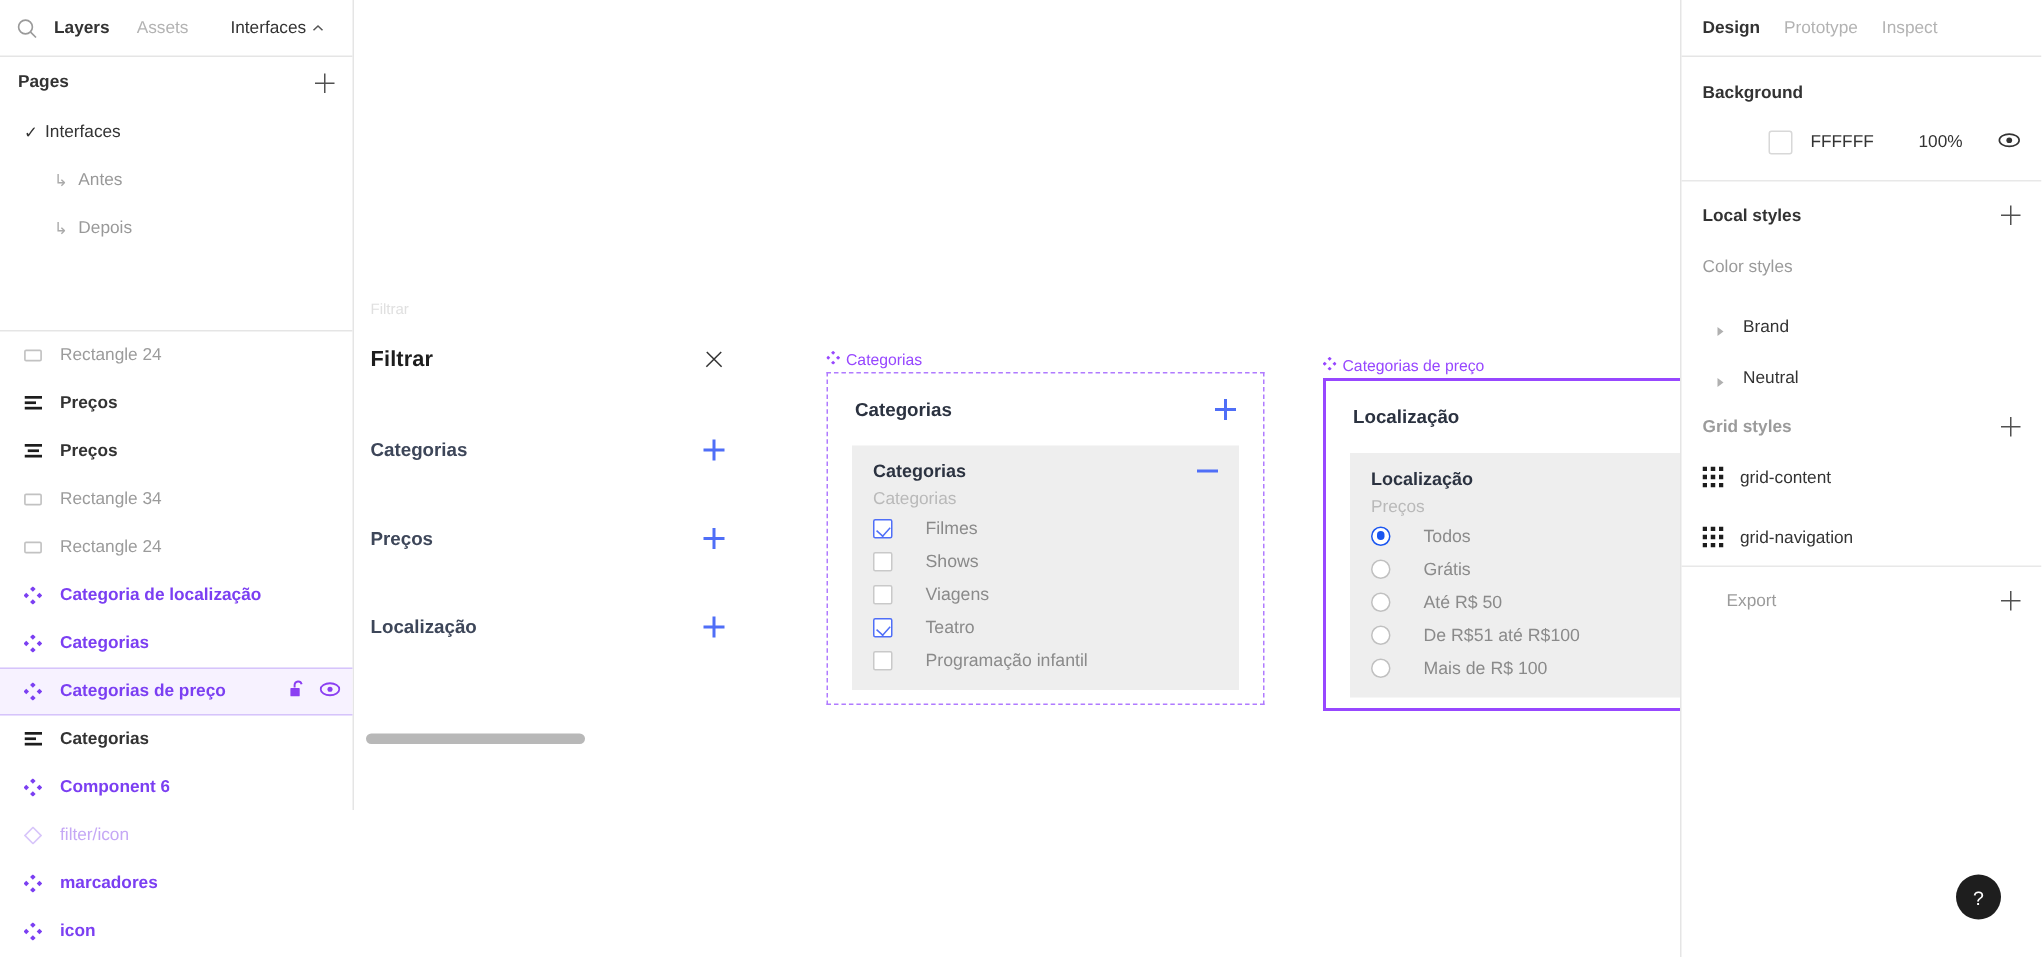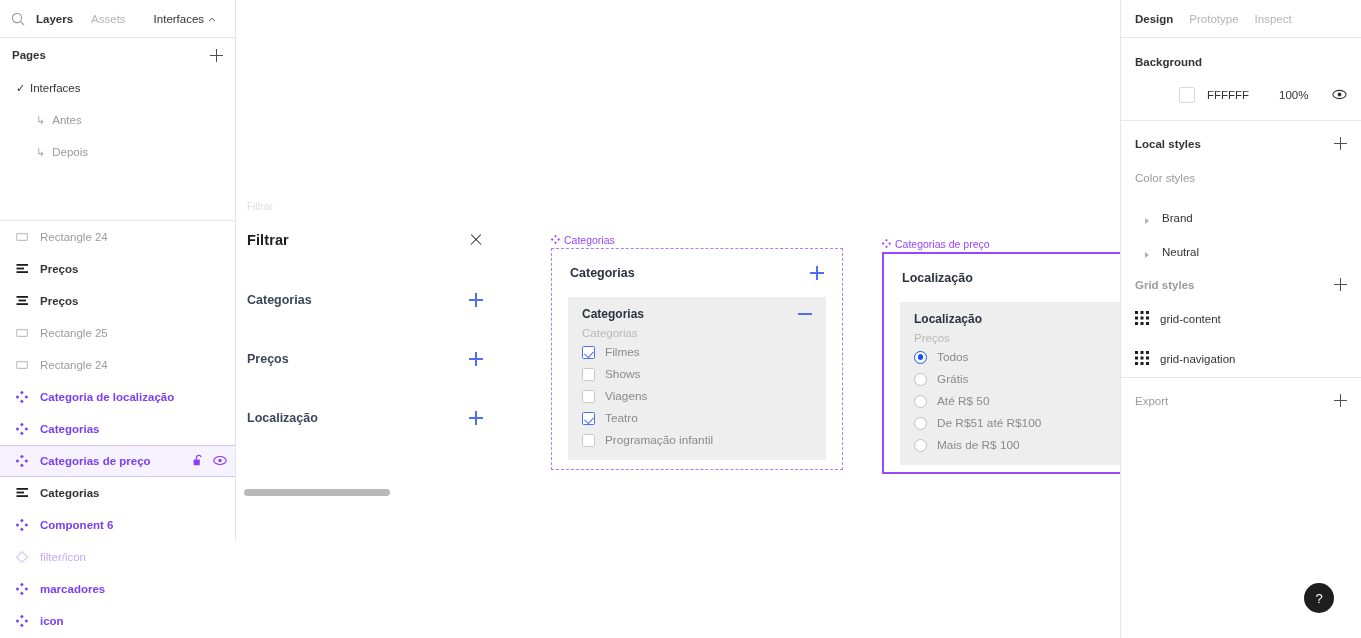--- a/index.html
+++ b/index.html
@@ -143,21 +143,21 @@
     display: flex; align-items: center; justify-content: space-between;
     padding: 0 14px; margin-bottom: 6px;
   }
   .sub-head .sb-title { font-size: 12px; font-weight: bold; color: #2b3240; }
   .group-label { font-size: 11.5px; color: #b9b9b9; padding-left: 14px; margin-bottom: 2px;}
 
   .opt-row {
     display: flex; align-items: center; height: 22px; padding-left: 14px;
     font-size: 11.8px; color: #8a8a8a;
   }
-  .opt-row .opt-label { margin-left: 10px; }
+  .opt-row .opt-label { margin-left: 22px; }
 
   .cbox {
     width: 13px; height: 13px; border: 1.3px solid #c9c9c9;
     background: #ffffff; border-radius: 1.5px; flex: 0 0 13px;
     position: relative;
   }
   .cbox.checked { border-color: #4f6ef7; }
   .cbox.checked::after {
     content: ""; position: absolute;
     left: 3px; top: 2px; width: 4.5px; height: 7px;
@@ -311,21 +311,21 @@
         </span>
         <span class="l-label">Preços</span>
       </div>
 
       <div class="layer-row grey">
         <span class="l-ico">
           <svg width="12" height="10" viewBox="0 0 12 10">
               <rect x="0.6" y="1.6" width="10.8" height="6.8" rx="0.8" stroke="#c2c2c2" stroke-width="1.1" fill="none"></rect>
             </svg>
         </span>
-        <span class="l-label">Rectangle 25</span>
+        <span class="l-label">Rectangle 34</span>
       </div>
 
       <div class="layer-row grey">
         <span class="l-ico">
           <svg width="12" height="10" viewBox="0 0 12 10">
               <rect x="0.6" y="1.6" width="10.8" height="6.8" rx="0.8" stroke="#c2c2c2" stroke-width="1.1" fill="none"></rect>
             </svg>
         </span>
         <span class="l-label">Rectangle 24</span>
       </div>
@@ -654,21 +654,21 @@
                 <rect x="11" y="11" width="3" height="3"></rect>
           </g>
             </svg>
         </span>
         <span>grid-navigation</span>
       </div>
     </div>
 
     <div class="rp-divider" style="margin-top:12px;"></div>
 
-    <div class="rp-section" style="padding-top:16px;">
+    <div class="rp-section" style="padding-top:16px;margin-left:16px;">
       <div class="rp-sec-title muted">
         <span>Export</span>
         <span class="plus-ico"></span>
       </div>
     </div>
 
     <div class="help-btn">?</div>
   </div>
 
 </div>

